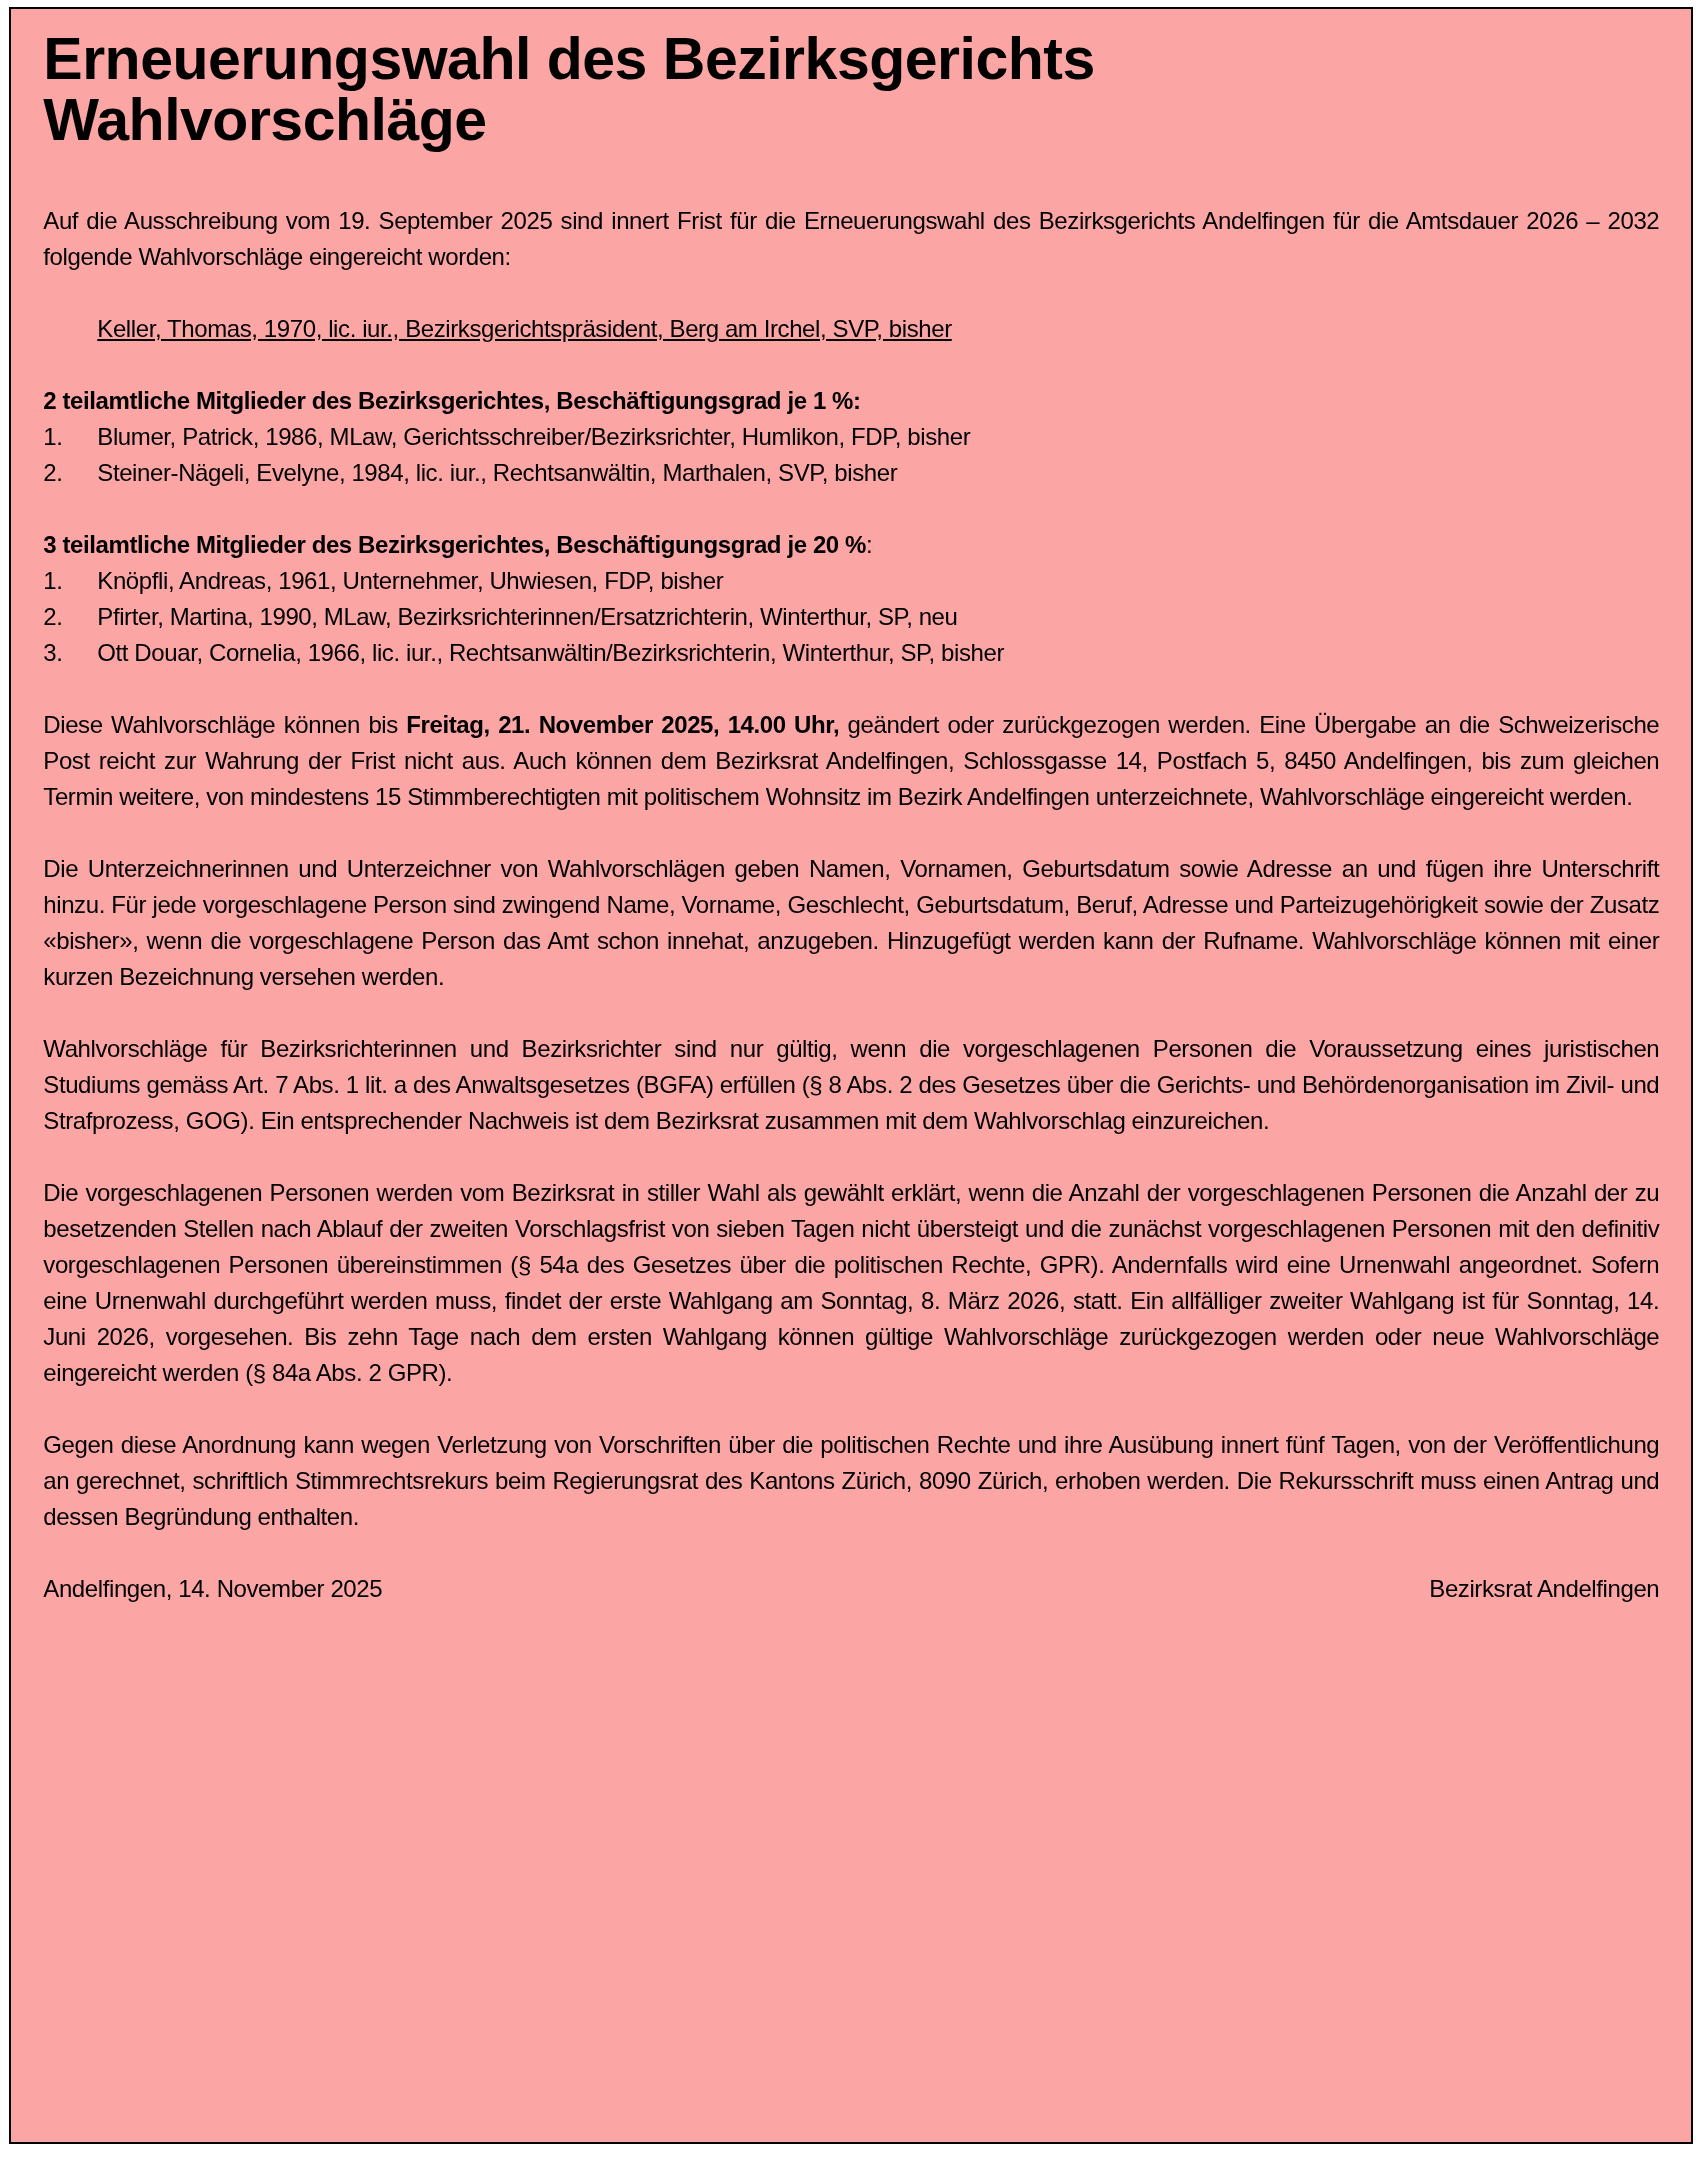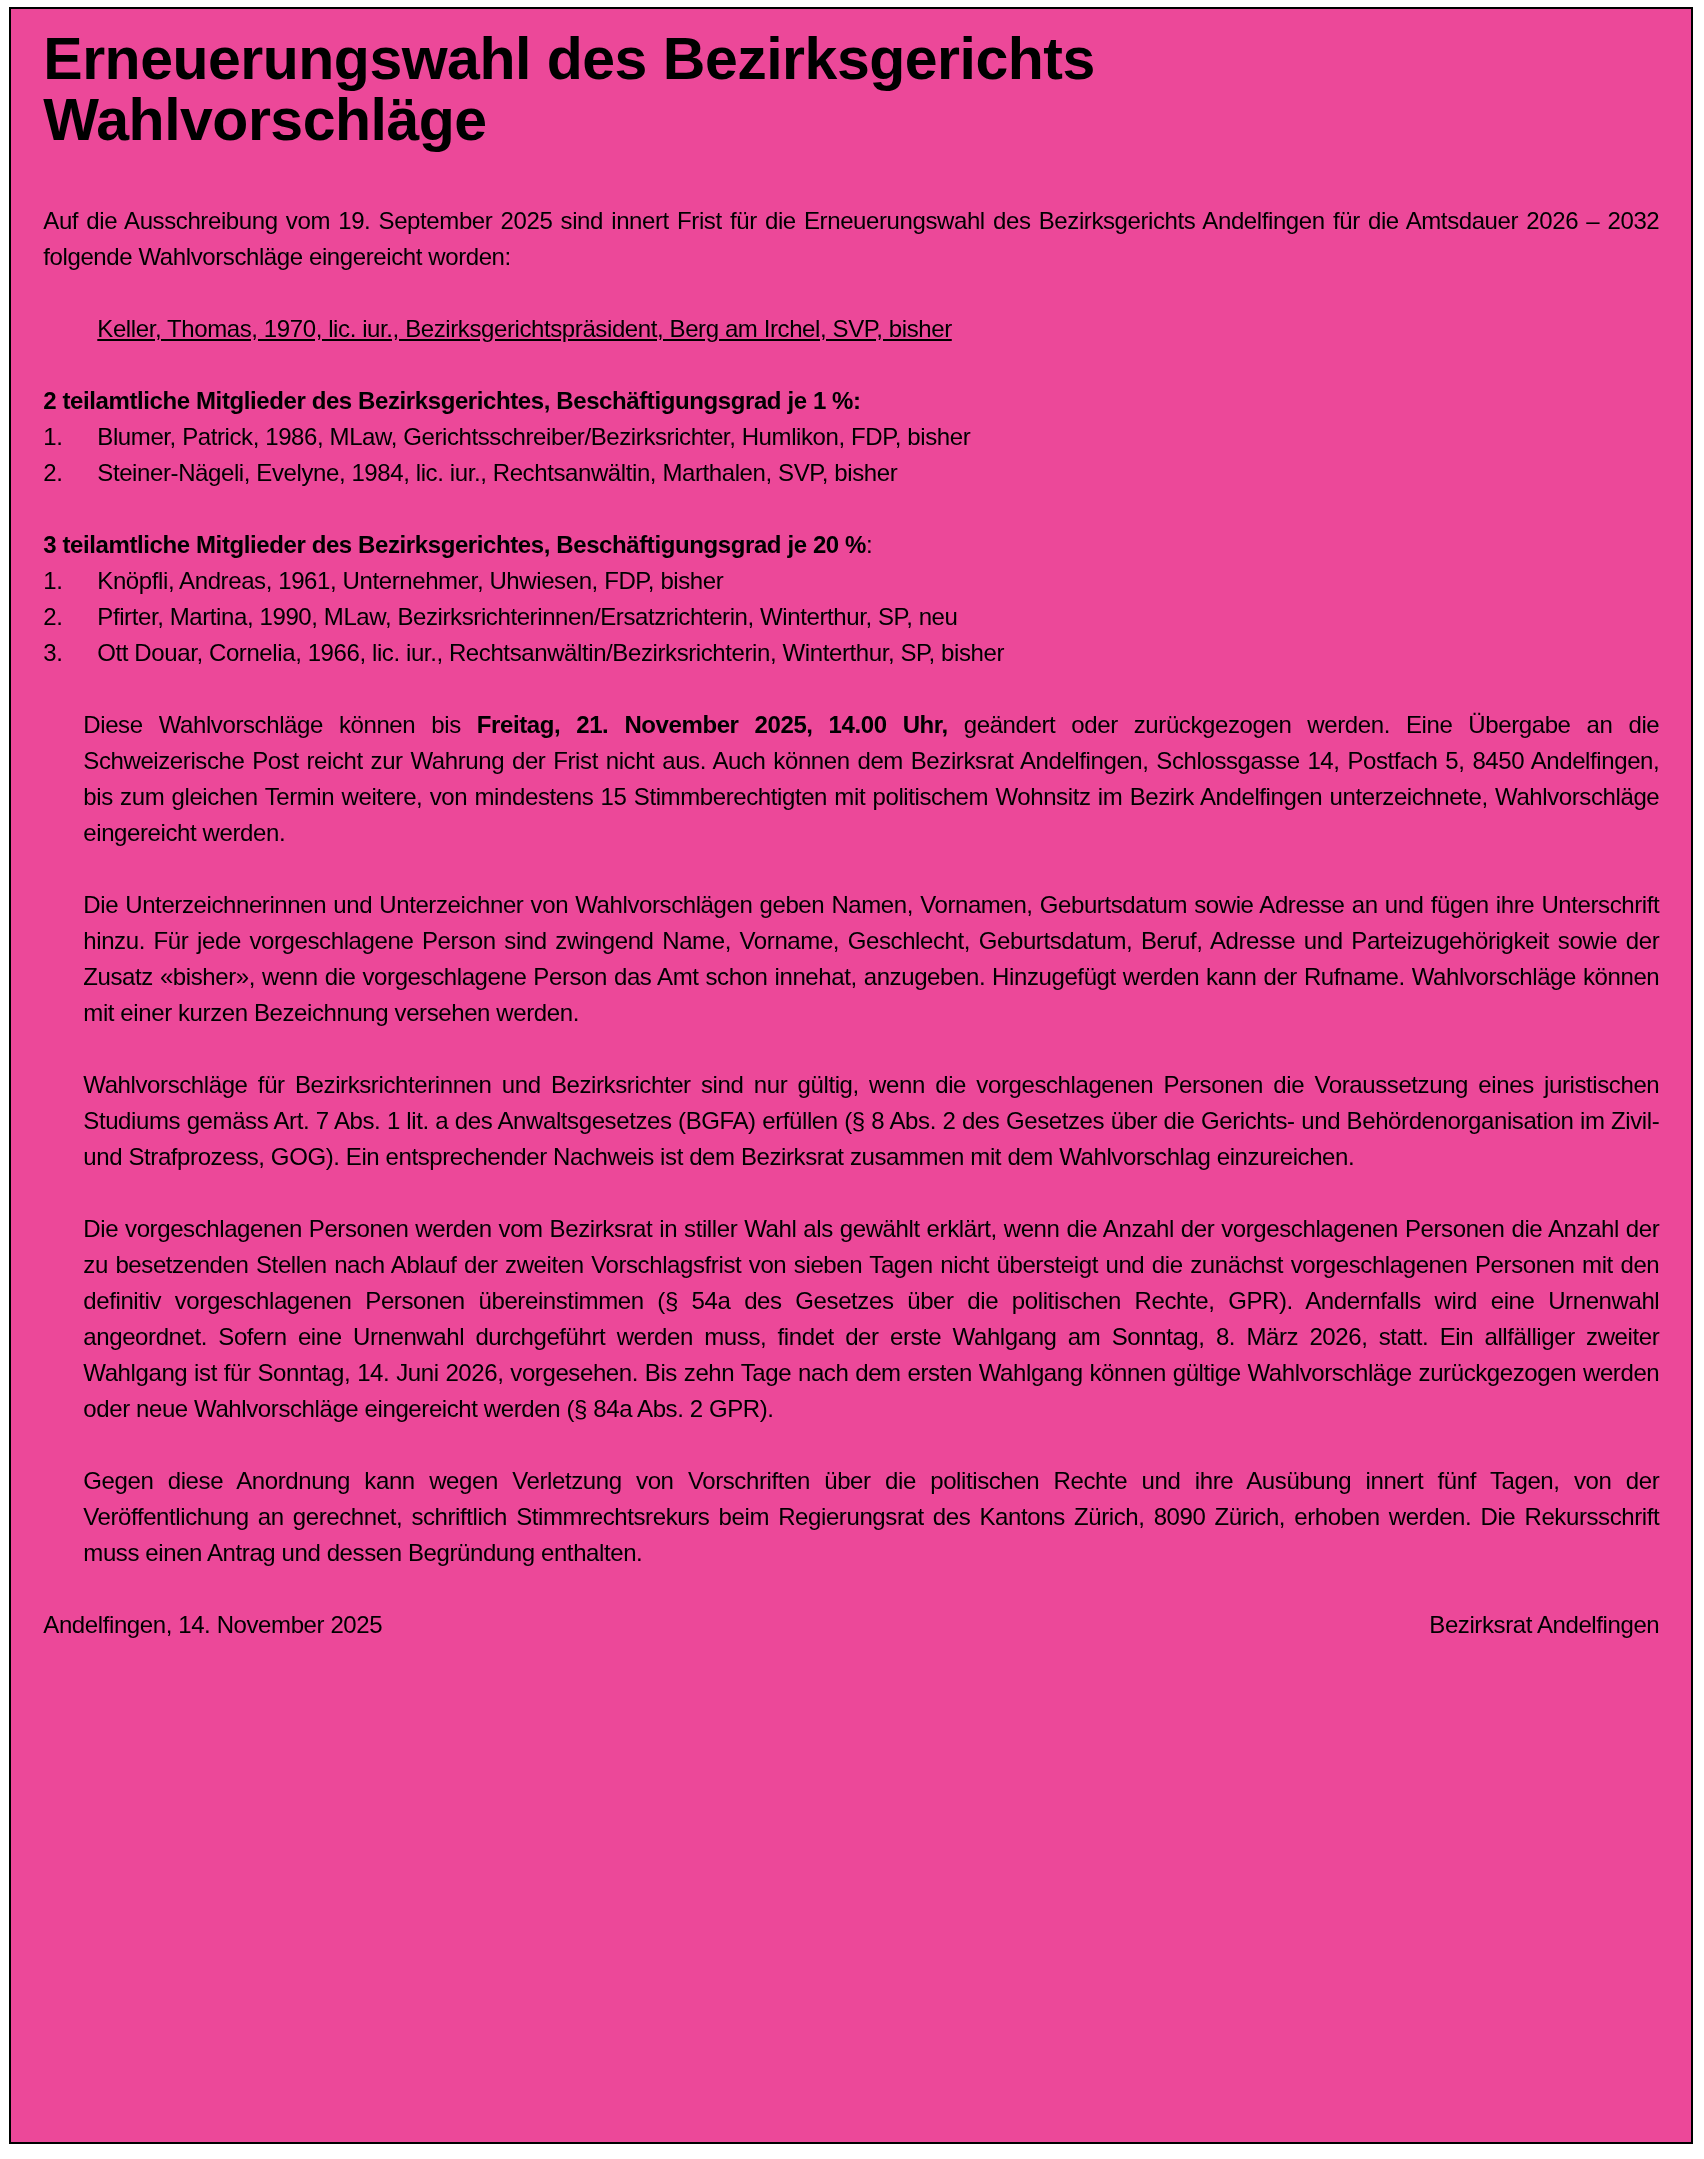--- a/index.html
+++ b/index.html
@@ -1,39 +1,39 @@
 <!DOCTYPE html>
 <html style="font-size:15px"><head>
 <meta charset="utf-8">
 <style>
   html, body { margin: 0; padding: 0; background: #ffffff; }
   body { width: 1704px; height: 2159px; position: relative; overflow: hidden; }
   .frame {
     position: absolute; left: 9.3px; top: 6.5px; width: 1684px; height: 2137px;
-    border: 2.8px solid #000; box-sizing: border-box; background: #ec4899;
+    border: 2.8px solid #000; box-sizing: border-box; background: #fca5a5;
   }
   .content {
     position: absolute; left: 32px; top: 20.5px; width: 1616px;
     font-family: "Liberation Sans", sans-serif; color: #000;
   }
   h1 {
     margin: 0; font-size: 59px; line-height: 61px; font-weight: bold;
     letter-spacing: -0.5px;
   }
   h1 span { display: block; }
   .body { font-size: 24px; line-height: 36px; letter-spacing: -0.4px; }
   p { margin: 0; text-align: justify; }
   .intro { margin-top: 52px; }
   .section { margin-top: 36px; }
   .sec-head { font-weight: bold; }
   .sec-head .nb { font-weight: normal; }
   .entry { display: flex; }
   .entry .num { width: 54px; flex: none; }
   .entry.indent { padding-left: 54px; text-decoration: underline; }
-  .para { margin-top: 36px; margin-left: 40px; }
+  .para { margin-top: 36px; }
   b { font-weight: bold; }
   .footer { display: flex; justify-content: space-between; margin-top: 36px; }
 </style>
 </head>
 <body>
 
 <div class="frame">
   <div class="content">
     <h1>
       <span>Erneuerungswahl des Bezirksgerichts</span>

